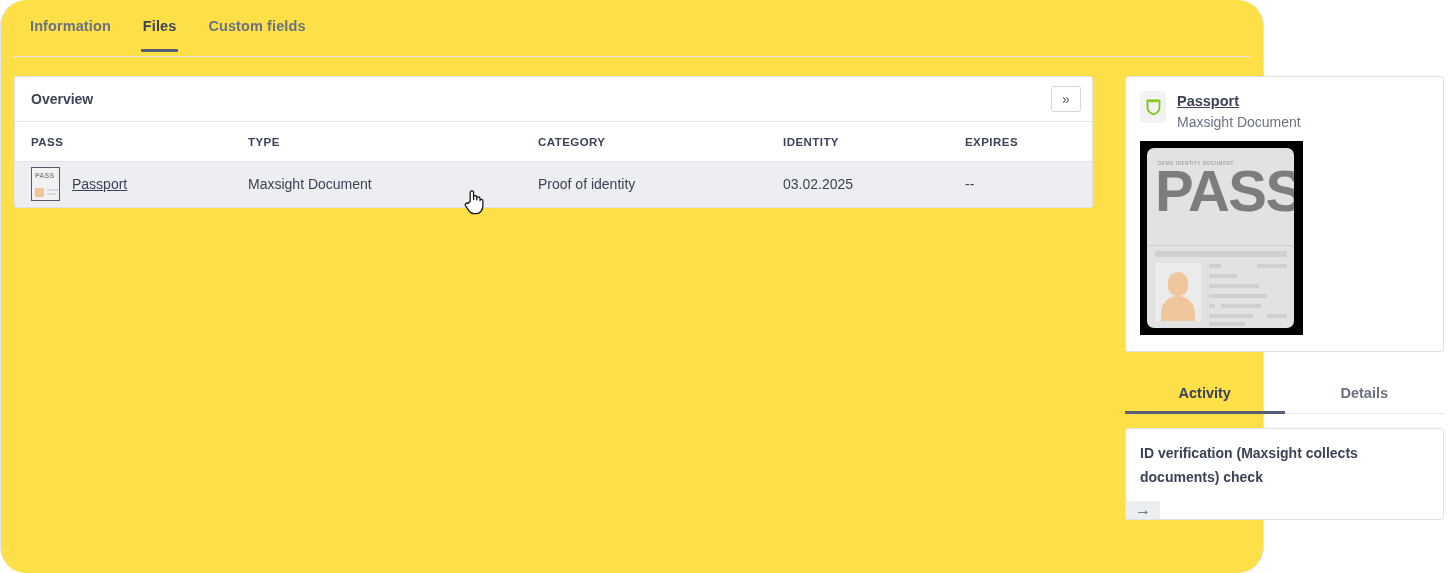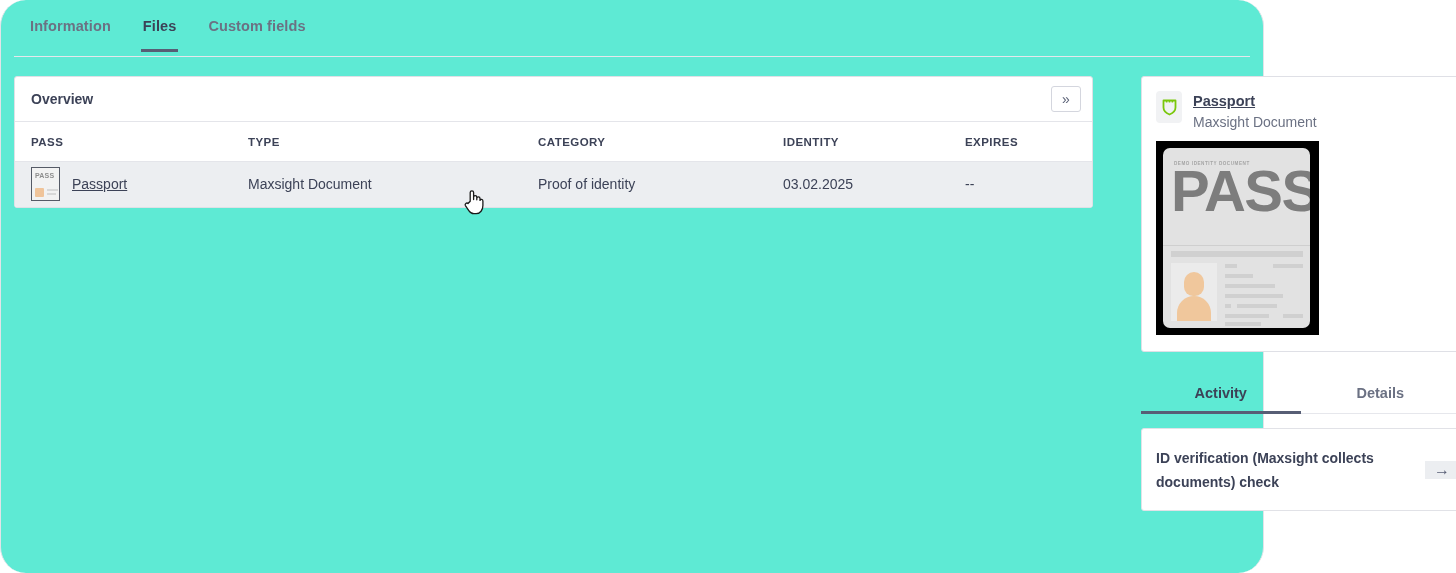--- a/index.html
+++ b/index.html
@@ -5,21 +5,21 @@
   * { box-sizing: border-box; margin: 0; padding: 0; }
   html, body {
     width: 1456px; height: 573px;
     background: #ffffff;
     font-family: "Liberation Sans", sans-serif;
     overflow: hidden;
   }
   .page {
     position: relative;
     width: 1264px; height: 573px;
-    background: #5eead4;
+    background: #fde047;
     border-left: 1px solid #e2e3e8;
     border-right: 1px solid #e2e3e8;
     border-radius: 26px;
   }
 
   
   .tabbar {
     position: relative;
     height: 57px;
     padding: 0 0 0 13px;
@@ -53,21 +53,21 @@
     height: 3px;
     background: #575e75;
     z-index: 2;
   }
 
   
   .body-wrap {
     display: flex;
     align-items: flex-start;
     padding: 19px 13px 0 13px;
-    gap: 48px;
+    gap: 32px;
     height: 516px;
   }
 
   
   .left-card {
     width: 1079px;
     background: #fff;
     border: 1px solid #dfe0e6;
     border-radius: 3px;
     overflow: hidden;
@@ -280,22 +280,23 @@
     content:""; position:absolute; left:0; right:0; bottom:0;
     height:3px; background:#575e75; z-index:2;
   }
 
   .activity-item {
     margin-top: 14px;
     border: 1px solid #e1e2e7;
     border-radius: 3px;
     background: #fff;
     display: flex;
-    align-items: center;
+    align-items: flex-start;
     min-height: 83px;
+    flex-direction: column;
   }
   .ai-text { flex: 1; padding: 12px 14px 12px 14px; }
   .ai-title {
     font-size: 14px; font-weight: bold; color: #3c4257; line-height: 24px;
   }
   .ai-sub {
     font-size: 14px; color: #6b7183; margin-top: 1px; line-height: 20px;
   }
   .ai-arrow {
     width: 34px;

